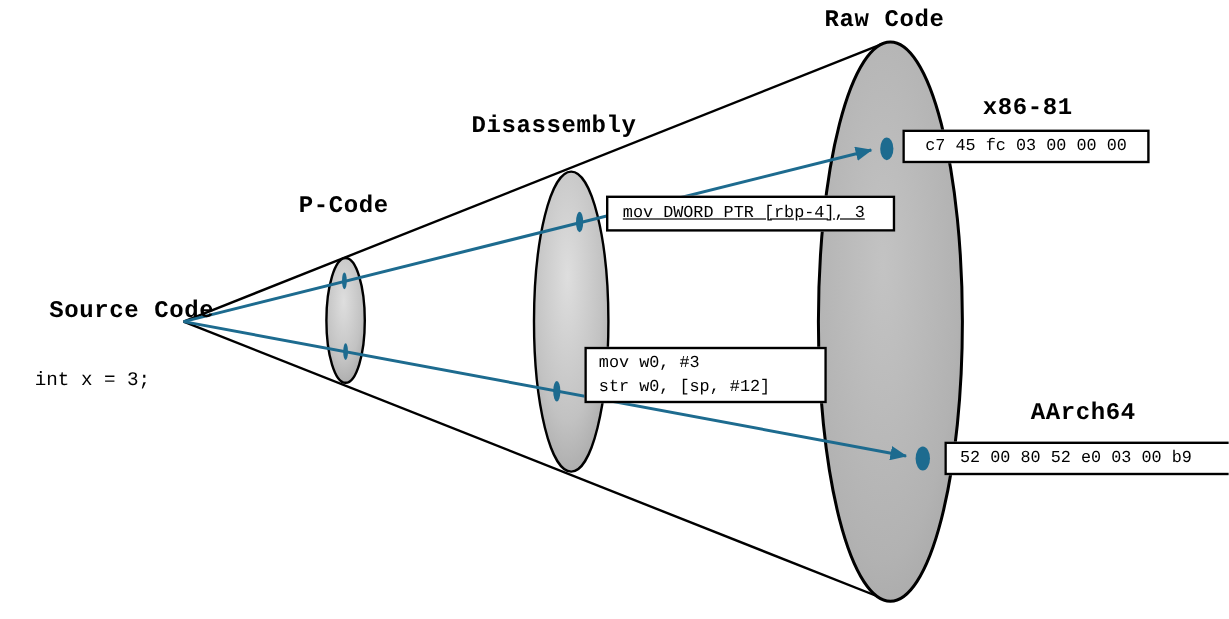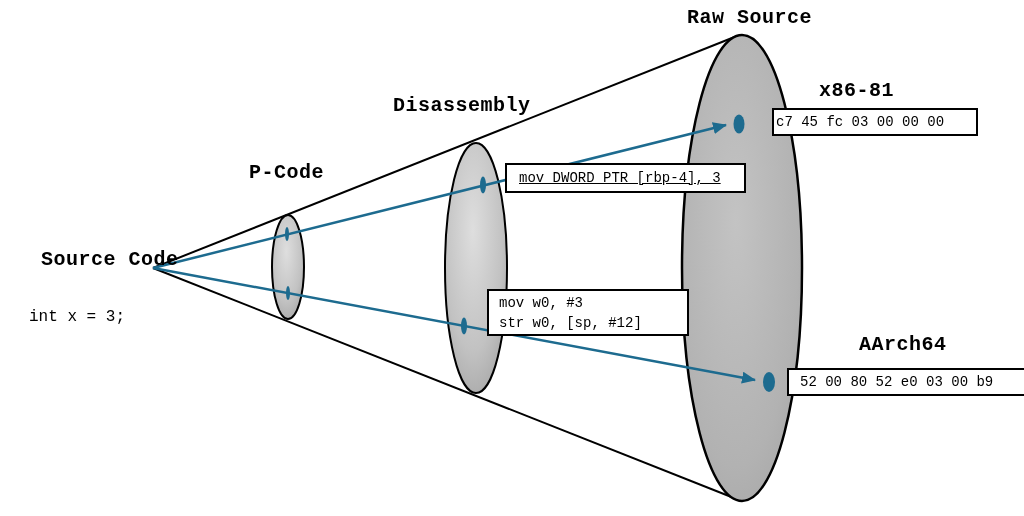--- a/index.html
+++ b/index.html
@@ -44,21 +44,21 @@
     white-space: nowrap;
     display: flex;
     flex-direction: column;
     justify-content: center;
   }
   .anno-box .line {
     line-height: 20px;
   }
   #x86-instruction-box { left: 505px; top: 163px; width: 241px; height: 30px; padding-left: 12px; text-decoration: underline; }
   #aarch64-instruction-box { left: 487px; top: 289px; width: 202px; height: 47px; padding-left: 10px; }
-  #x86-bytes-box { left: 752px; top: 108px; width: 206px; height: 28px; padding-left: 2px; margin-left: 20px; }
+  #x86-bytes-box { left: 752px; top: 108px; width: 206px; height: 28px; padding-left: 17px; }
   #aarch64-bytes-box { left: 787px; top: 368px; width: 256px; height: 28px; padding-left: 11px; }
 </style>
 </head>
 <body>
 
 <div class="canvas">
 
   <svg class="diagram-svg" width="1024" height="516" viewBox="0 0 1024 516">
     <defs>
       <radialGradient id="gradSmall" cx="45%" cy="35%" r="80%">
@@ -94,21 +94,21 @@
     <ellipse cx="769" cy="382" rx="6" ry="10" fill="#1d6b8f"></ellipse>
   </svg>
 
   <div class="stage-label" style="left:7px; top:248px;margin-left:34px;">Source Code</div>
   <div class="code-snippet" style="left:29px; top:272px;margin-top:36px;">int x = 3;</div>
 
   <div class="stage-label" style="left:249px; top:161px;">P-Code</div>
 
   <div class="stage-label" style="left:393px; top:94px;">Disassembly</div>
 
-  <div class="stage-label" style="left:687px; top:6px;">Raw Source</div>
+  <div class="stage-label" style="left:687px; top:6px;">Raw Code</div>
 
   <div class="stage-label" style="left:819px; top:79px;">x86-81</div>
 
   <div class="stage-label" style="left:859px; top:333px;">AArch64</div>
 
   <div class="anno-box" id="x86-instruction-box">
     <div class="line">mov DWORD PTR [rbp-4], 3</div>
   </div>
 
   <div class="anno-box" id="aarch64-instruction-box">

